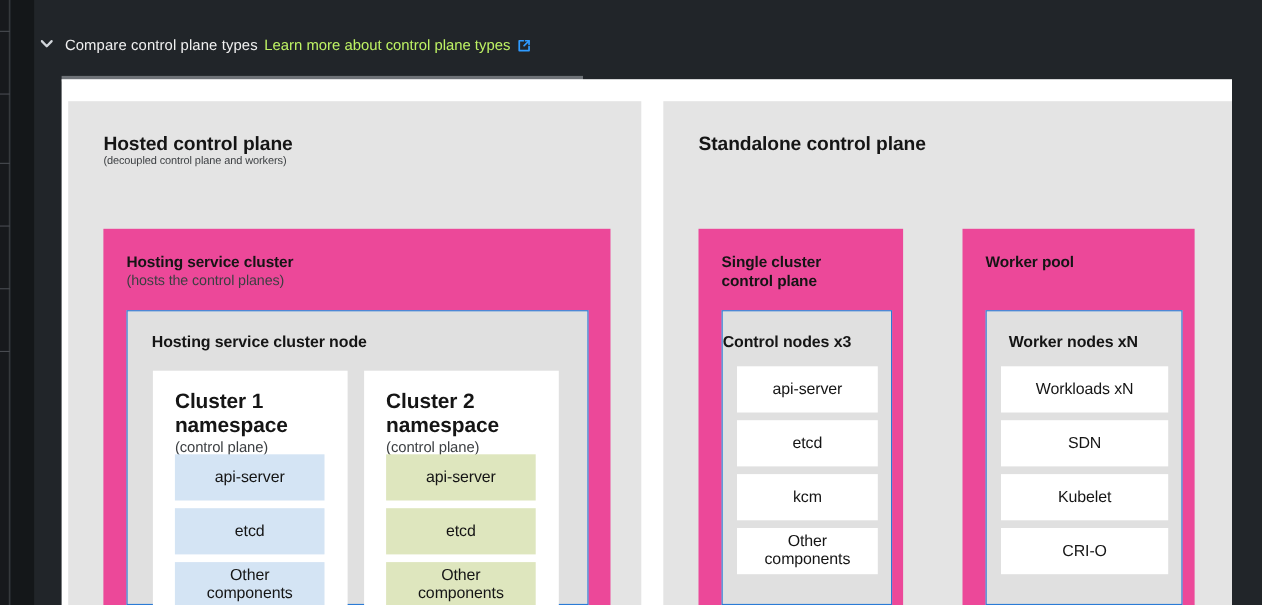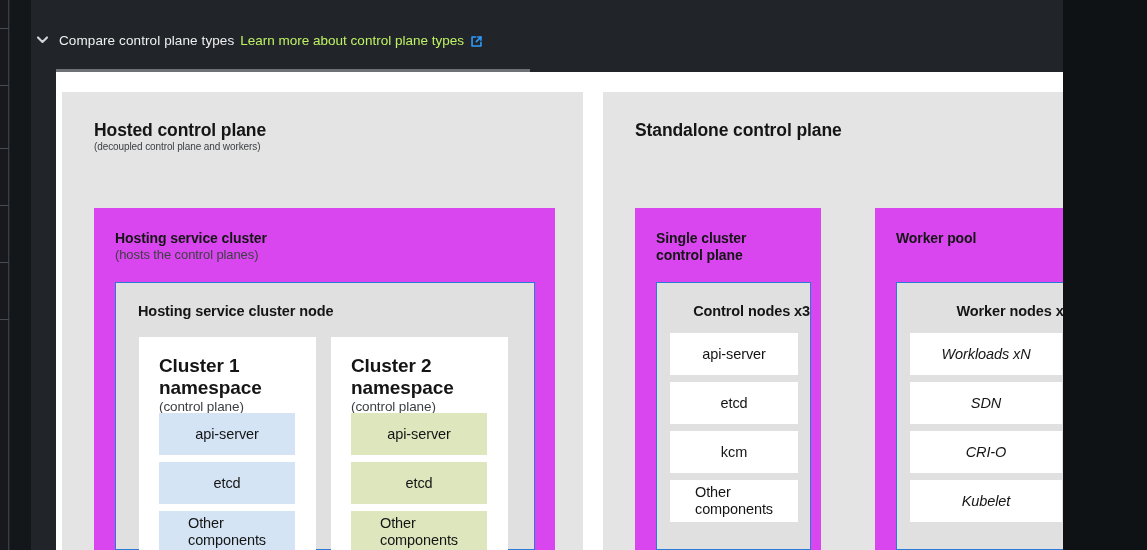--- a/index.html
+++ b/index.html
@@ -7,21 +7,21 @@
   html, body {
     width: 1147px;
     height: 550px;
     overflow: hidden;
     background: #0f1214;
     font-family: "Liberation Sans", sans-serif;
   }
 
   #screen {
     position: relative;
-    width: 1063px;
+    width: 1147px;
     height: 550px;
     background: #212529;
     overflow: hidden;
   }
 
   
   #rail-outer {
     position: absolute; left: 0; top: 0;
     width: 9px; height: 550px;
     background: #17191c;
@@ -129,21 +129,21 @@
     font-size: 10px;
     color: #3c3f42;
     line-height: 1.25;
     margin-top: 1px;
     letter-spacing: -.1px;
   }
 
   
   .cluster-panel {
     position: absolute;
-    background: #d946ef;
+    background: #ec4899;
   }
   #panel-hosting  { left: 32px;  top: 116px; width: 461px; height: 342px; }
   #panel-single   { left: 32px;  top: 116px; width: 186px; height: 342px; }
   #panel-worker   { left: 272px; top: 116px; width: 211px; height: 342px; }
 
   .cluster-title {
     font-size: 14px;
     font-weight: bold;
     color: #151515;
     line-height: 1.18;
@@ -168,21 +168,21 @@
   #node-worker  { left: 21px; top: 74px; width: 179px; height: 268px; padding-left: 20px; }
 
   .node-title {
     font-size: 14.5px;
     font-weight: 600;
     color: #151515;
     padding: 20px 0 0 22px;
     letter-spacing: -.1px;
     white-space: nowrap;
   }
-  .node-title.centered { padding-left: 0; text-align: right; }
+  .node-title.centered { padding-left: 0; text-align: left; }
 
   
   .ns-card {
     position: absolute;
     top: 54px;
     width: 177px;
     height: 214px;
     background: #ffffff;
   }
   #ns-cluster1 { left: 23px; }
@@ -211,35 +211,35 @@
     width: 136px;
   }
   .comp {
     height: 42px;
     margin-bottom: 7px;
     display: flex;
     align-items: center;
     justify-content: center;
     font-size: 14.5px;
     color: #151515;
-    text-align: left;
+    text-align: center;
     line-height: 1.14;
     letter-spacing: -.1px;
   }
   .comp.blue  { background: #d4e4f4; }
   .comp.green { background: #dee6be; }
   .comp.white { background: #ffffff; }
   .comp.two-line { white-space: pre-line; }
 
   .node-comp-list {
     position: absolute;
     top: 50px;
   }
   #list-control { left: 13px; width: 128px; }
-  #list-worker  { left: 13px; width: 152px; font-style: italic; }
+  #list-worker  { left: 13px; width: 152px; }
   #list-control .comp, #list-worker .comp { height: 42px; margin-bottom: 7px; }
 
   
 </style>
 </head>
 <body>
 
 <div id="screen">
 
   <div id="rail-outer">
@@ -344,22 +344,22 @@
 
         <div class="cluster-panel" id="panel-worker">
           <div class="cluster-head">
             <div class="cluster-title">Worker pool</div>
           </div>
           <div class="node-box" id="node-worker">
             <div class="node-title centered">Worker nodes  xN</div>
             <div class="node-comp-list" id="list-worker">
               <div class="comp white">Workloads  xN</div>
               <div class="comp white">SDN</div>
+              <div class="comp white">Kubelet</div>
               <div class="comp white">CRI-O</div>
-              <div class="comp white">Kubelet</div>
             </div>
           </div>
         </div>
       </div>
 
     </div>
   </div>
 </div>
 
 </body></html>

